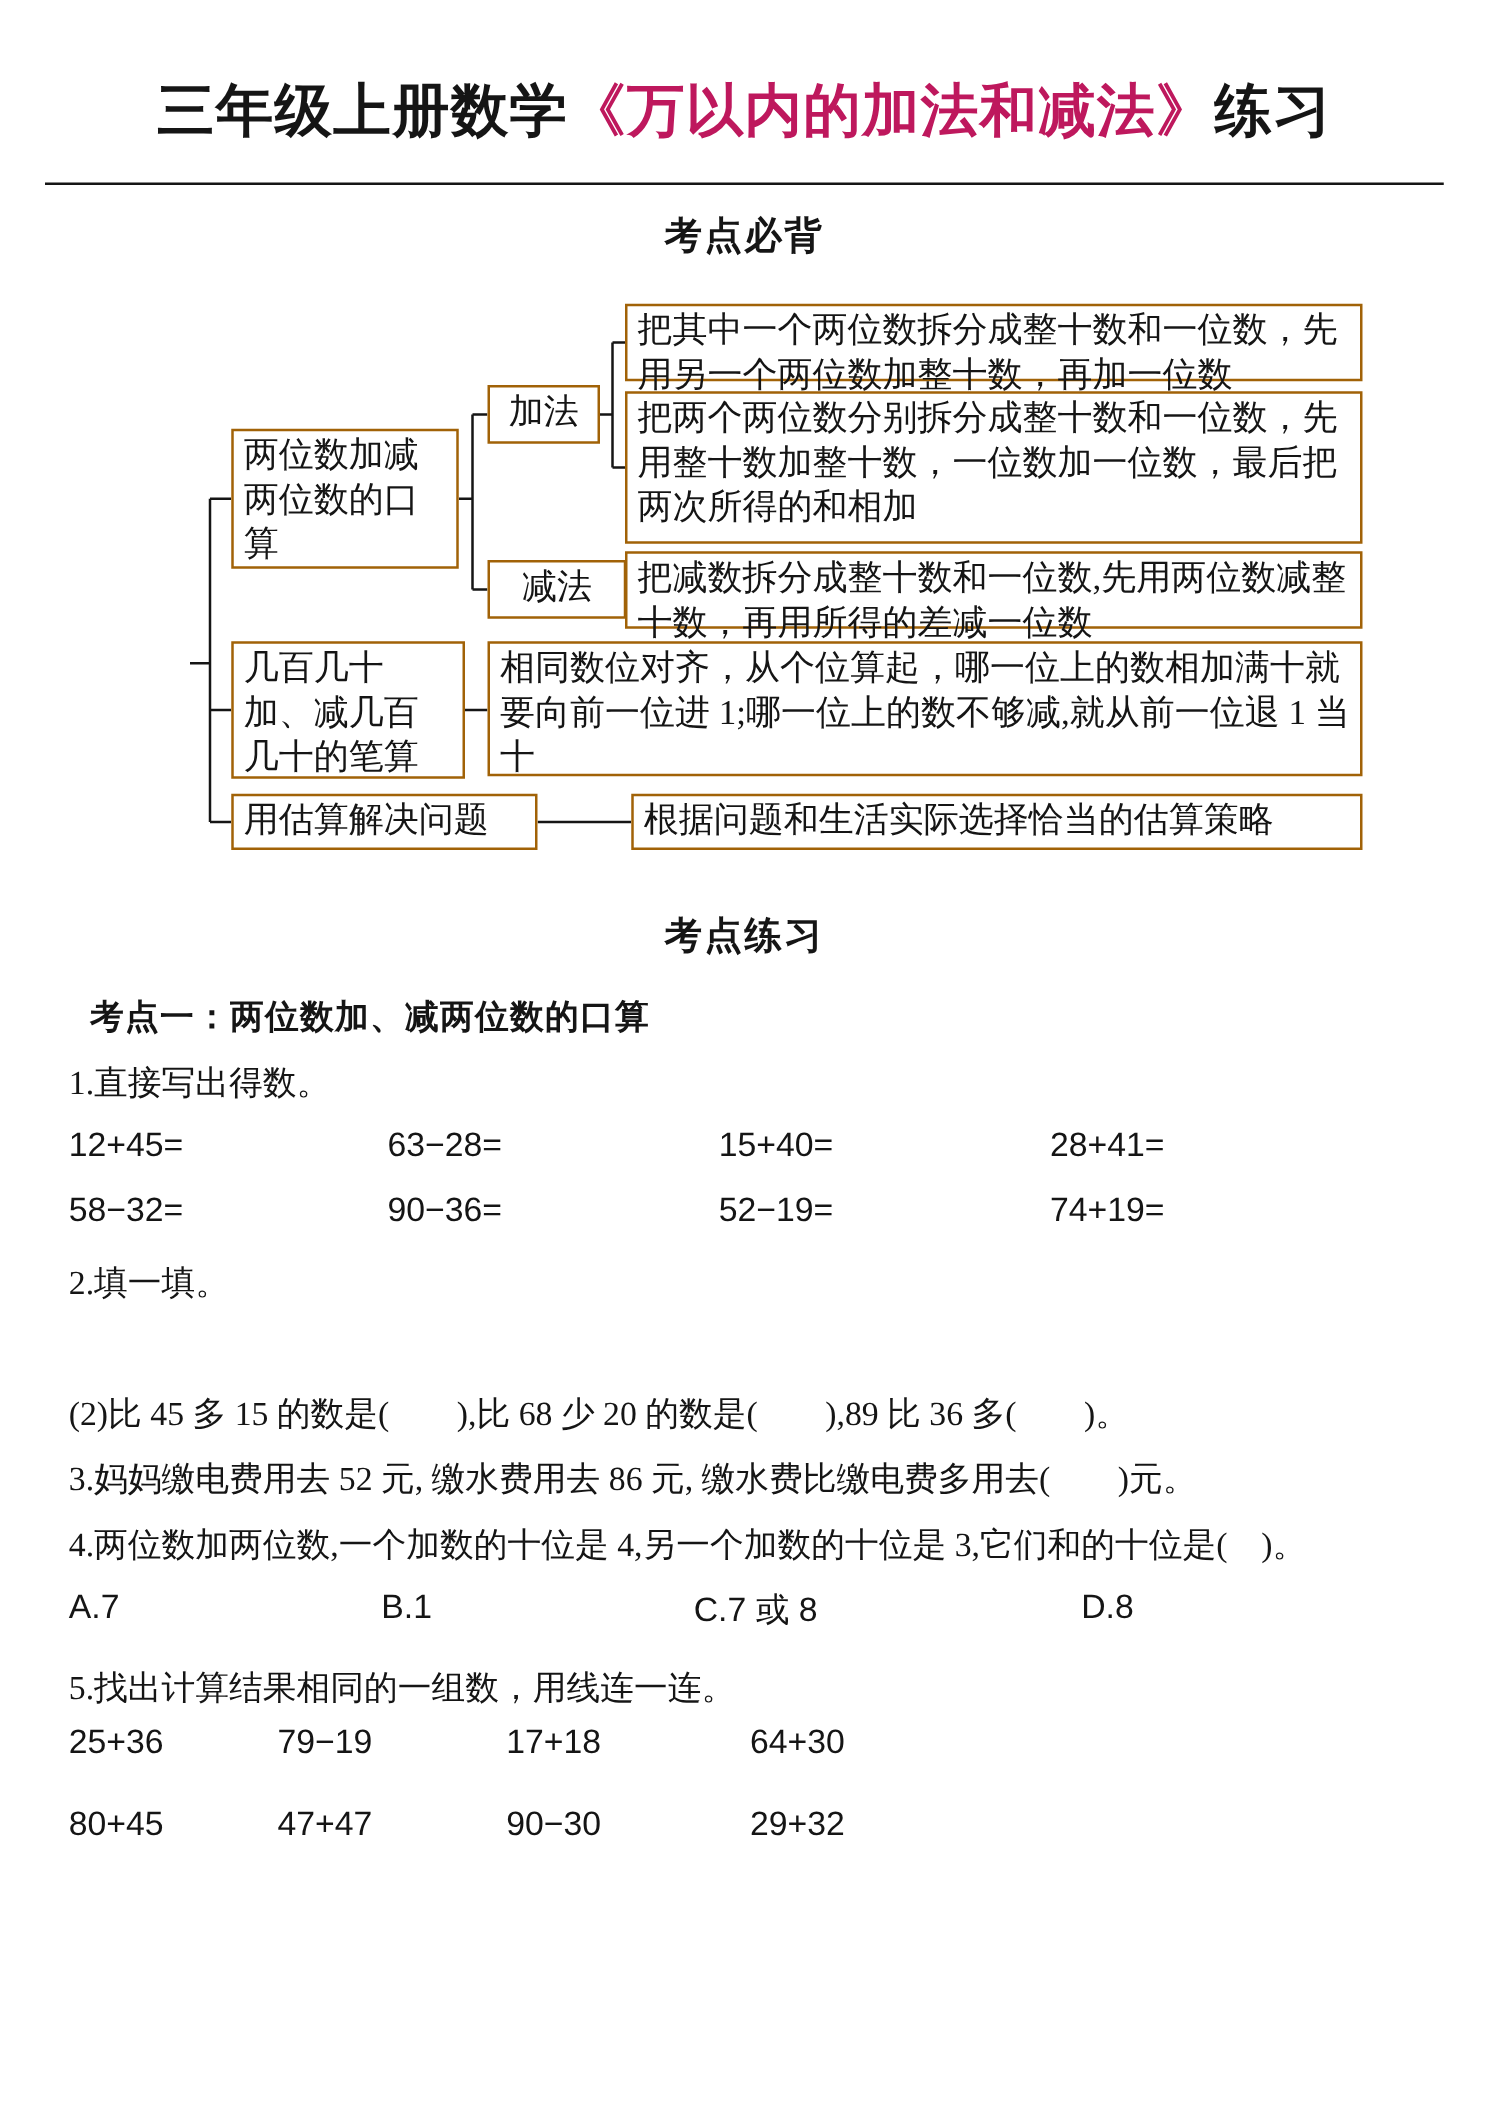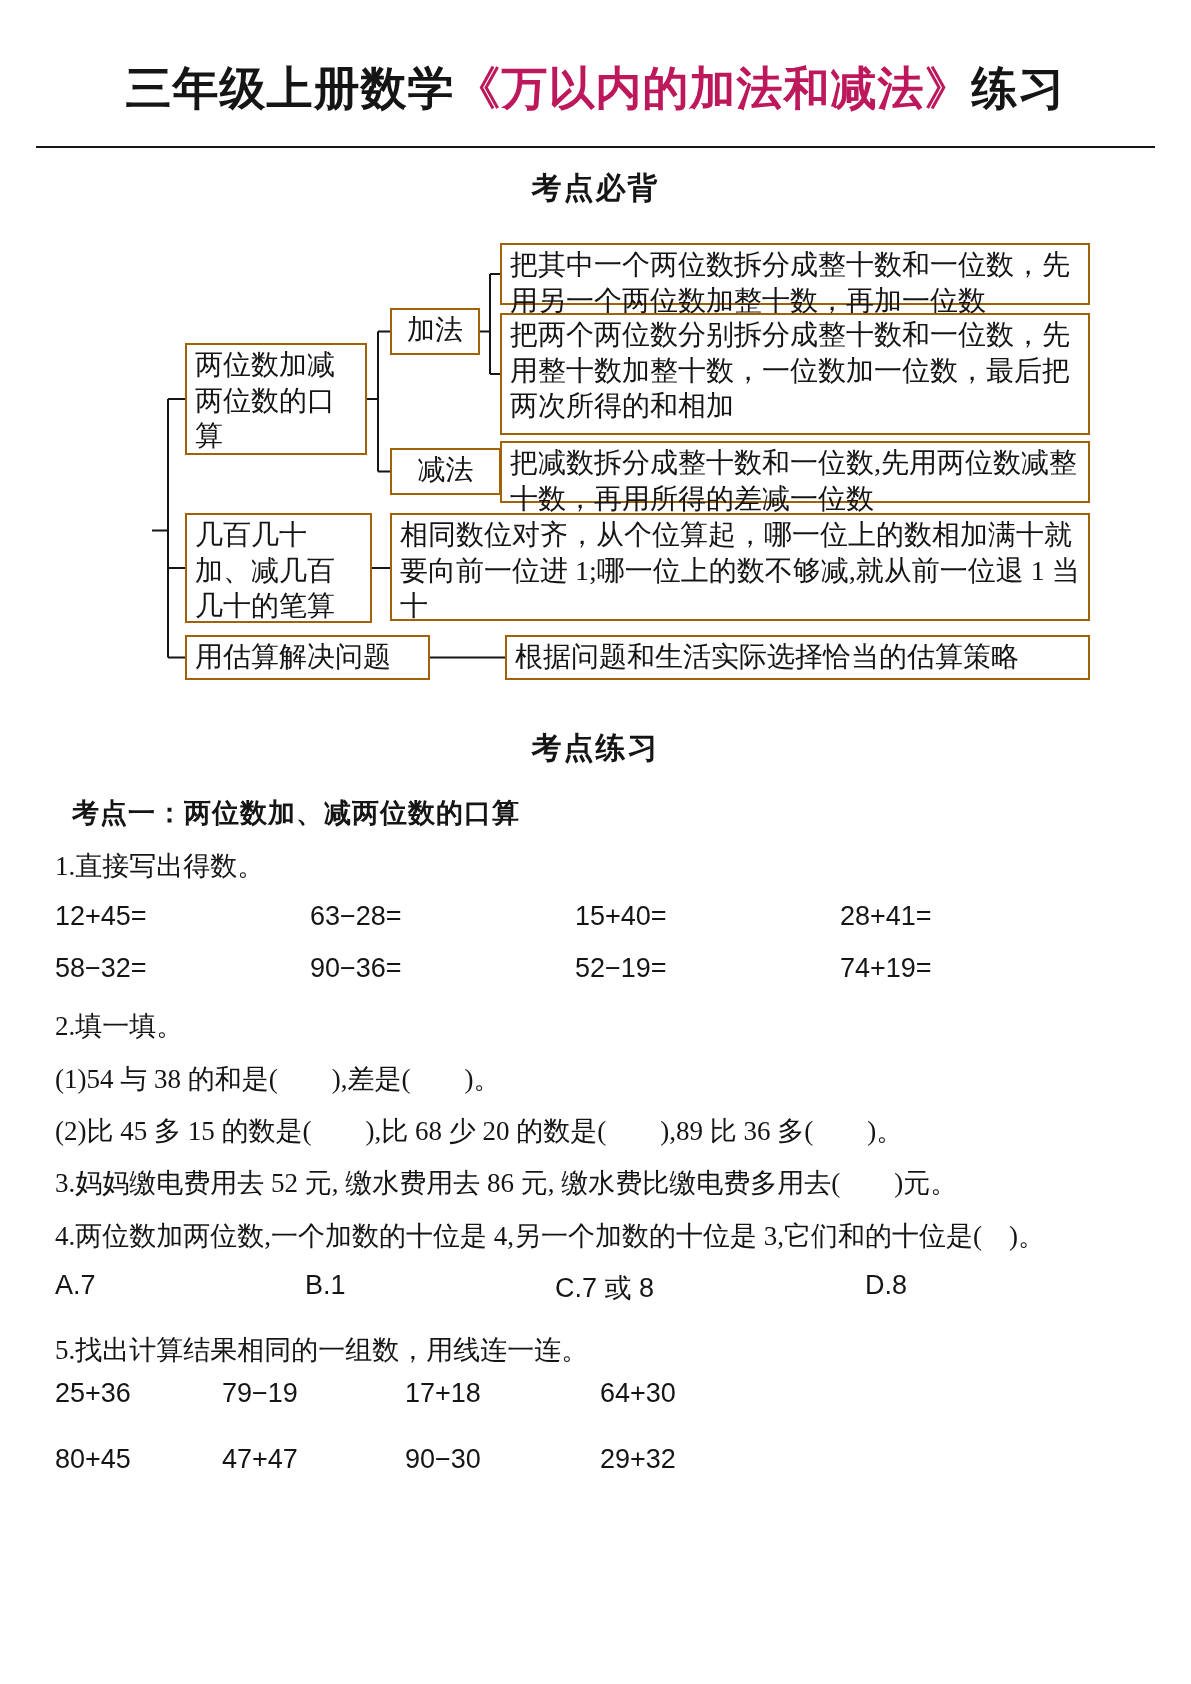--- a/index.html
+++ b/index.html
@@ -146,21 +146,20 @@
   <div class="cell" style="left:55px;  top:901px;">12+45=</div>
   <div class="cell" style="left:310px; top:901px;">63−28=</div>
   <div class="cell" style="left:575px; top:901px;">15+40=</div>
   <div class="cell" style="left:840px; top:901px;">28+41=</div>
   <div class="cell" style="left:55px;  top:953px;">58−32=</div>
   <div class="cell" style="left:310px; top:953px;">90−36=</div>
   <div class="cell" style="left:575px; top:953px;">52−19=</div>
   <div class="cell" style="left:840px; top:953px;">74+19=</div>
 
   <div class="line" style="top:1008px;">2.填一填。</div>
-  <div class="line" style="top:1061px;">(1)54 与 38 的和是(        ),差是(        )。</div>
   <div class="line" style="top:1113px;">(2)比 45 多 15 的数是(        ),比 68 少 20 的数是(        ),89 比 36 多(        )。</div>
 
   <div class="line" style="top:1165px;">3.妈妈缴电费用去 52 元, 缴水费用去 86 元, 缴水费比缴电费多用去(        )元。</div>
 
   <div class="line" style="top:1218px;">4.两位数加两位数,一个加数的十位是 4,另一个加数的十位是 3,它们和的十位是(    )。</div>
   <div class="cell" style="left:55px;  top:1270px;">A.7</div>
   <div class="cell" style="left:305px; top:1270px;">B.1</div>
   <div class="cell" style="left:555px; top:1270px;">C.7 或 8</div>
   <div class="cell" style="left:865px; top:1270px;">D.8</div>
 

